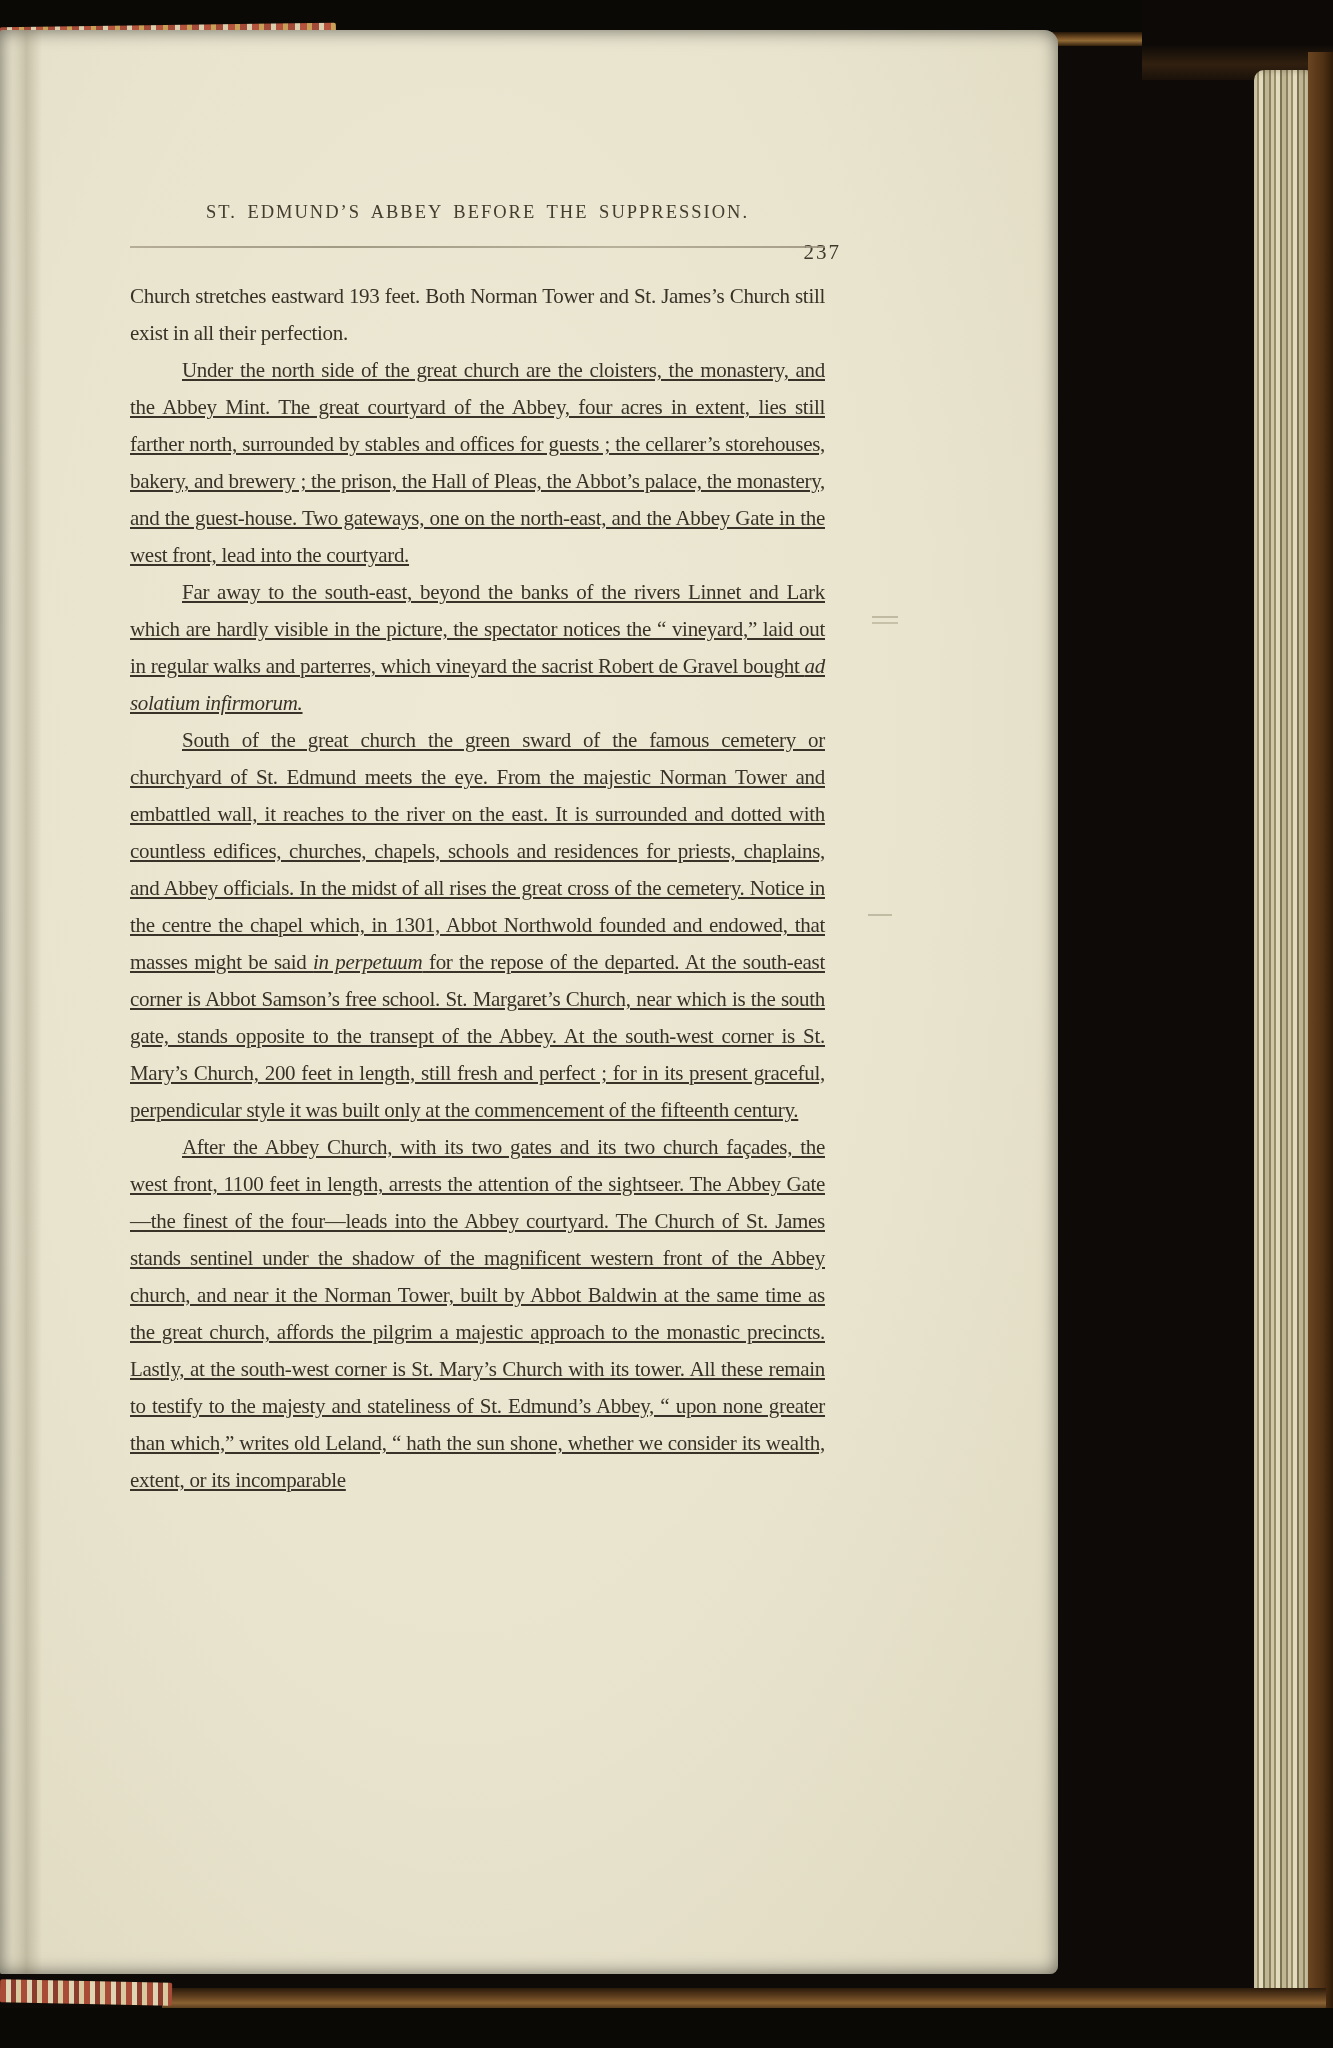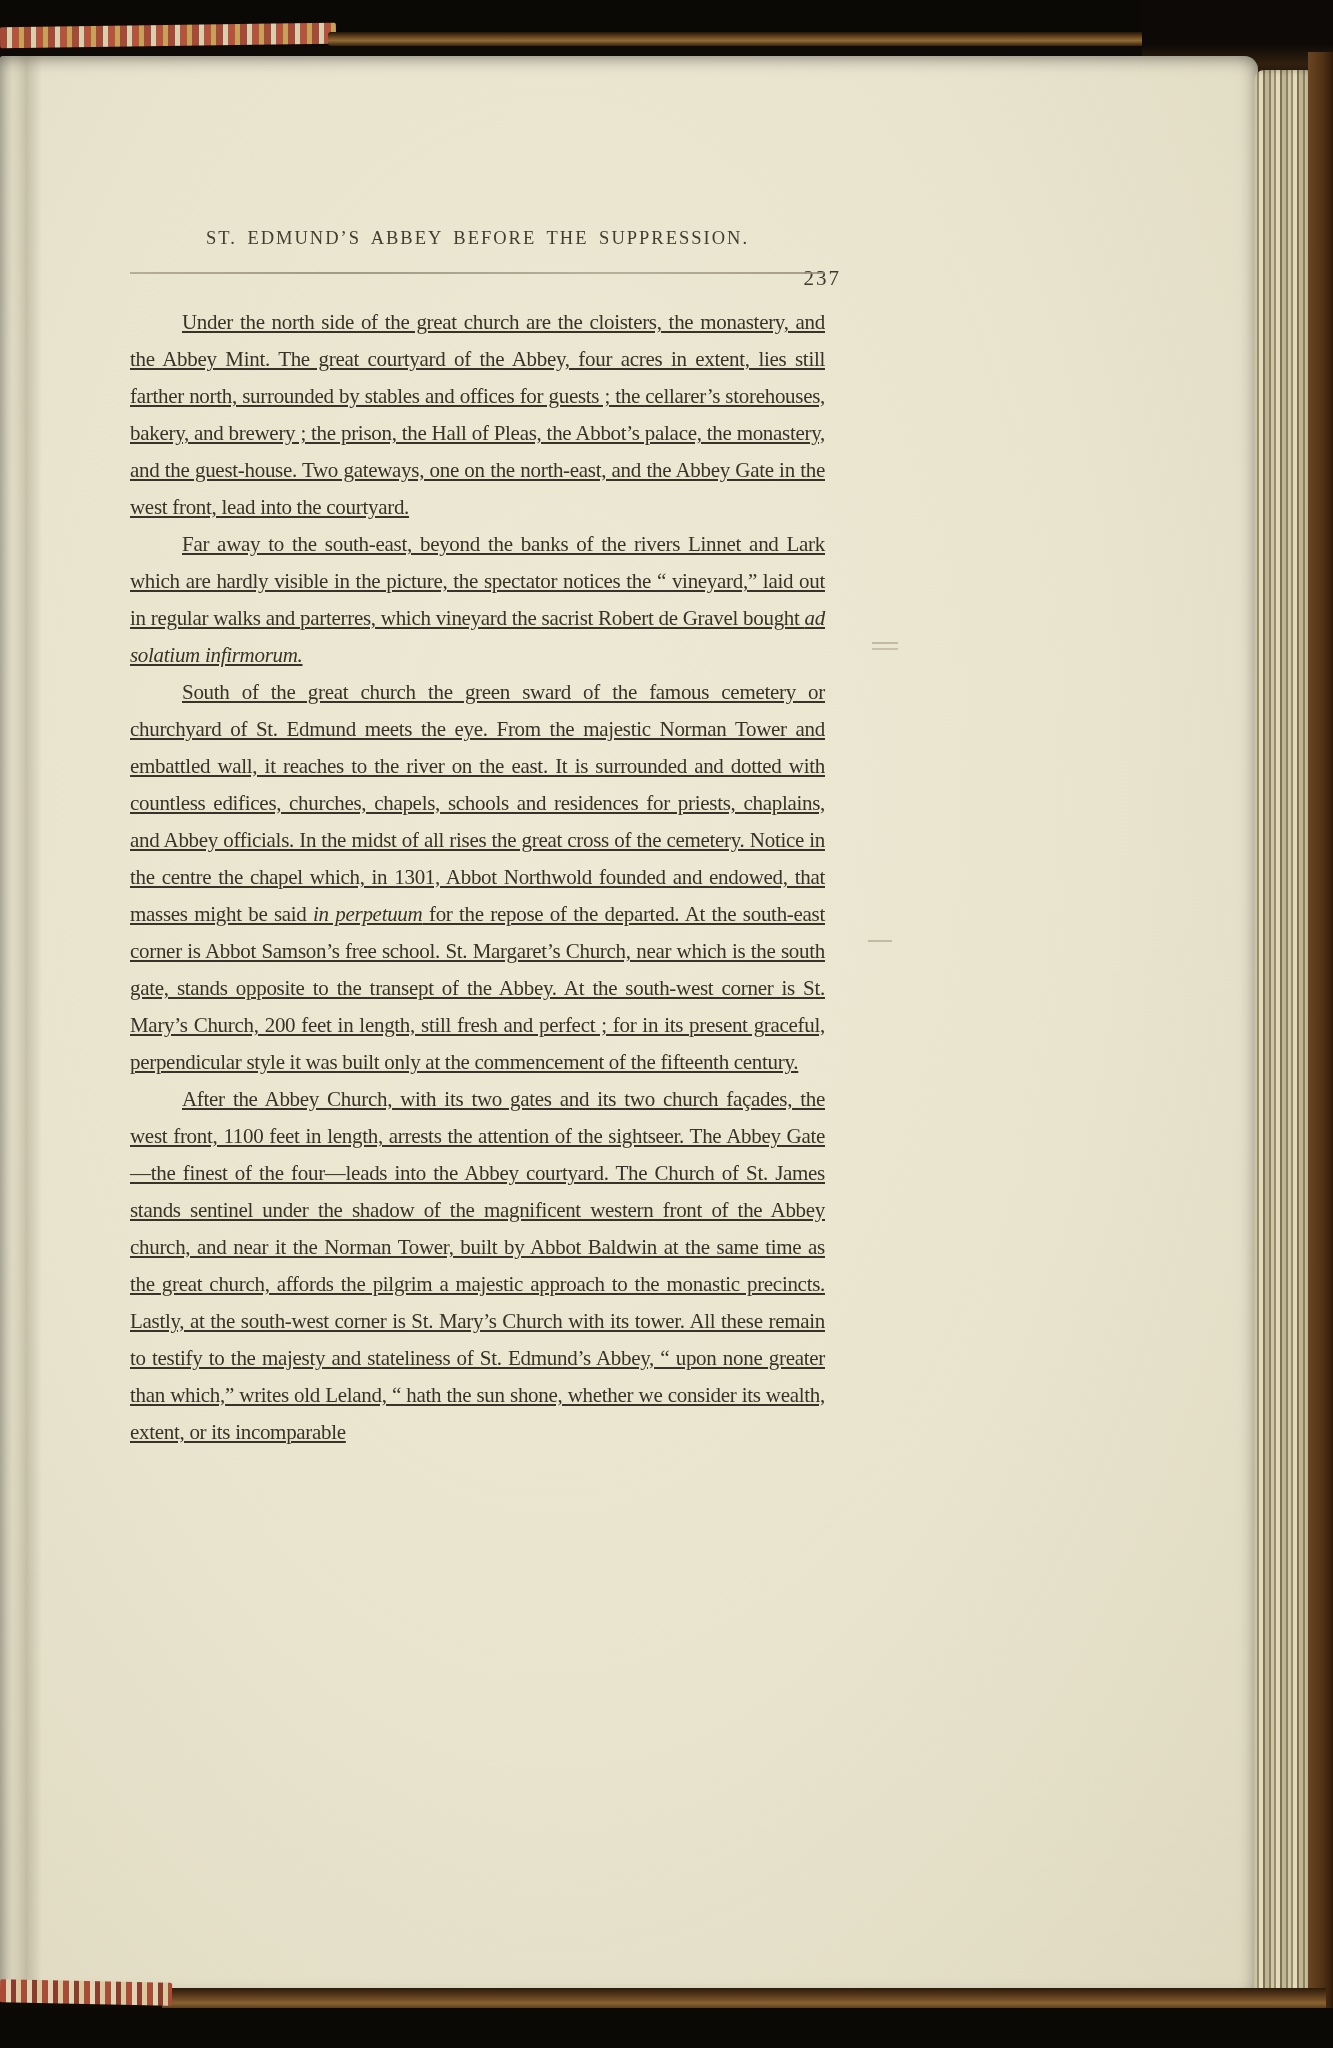--- a/index.html
+++ b/index.html
@@ -4,21 +4,21 @@
 <style>
   html,body { margin:0; padding:0; }
   body {
     width:1333px; height:2048px;
     position:relative; overflow:hidden;
     background:#0d0a07;
     font-family:"Liberation Serif","DejaVu Serif",serif;
   }
   
   .page {
-    position:absolute; left:0; top:56px; width:1258px; height:1944px;
+    position:absolute; left:0; top:30px; width:1058px; height:1944px;
     background:radial-gradient(ellipse at 44% 38%, #ede9d4 0%, #e9e4ce 55%, #ded8bf 100%);
     border-radius:3px 14px 8px 2px;
     box-shadow:0 0 18px rgba(0,0,0,.55) inset;
   }
   .gutter-shade {
     position:absolute; left:12px; top:0; width:30px; height:100%;
     background:linear-gradient(90deg, rgba(115,105,80,0) 0%, rgba(115,105,80,.28) 48%, rgba(115,105,80,0) 100%);
   }
   .corner-leather-top-right {
     position:absolute; left:1142px; top:0; width:191px; height:80px;
@@ -102,20 +102,21 @@
 <div class="page">
   <div class="gutter-shade"></div>
 
   <div class="text-block">
     <div class="running-head">
       <span>ST. EDMUND’S ABBEY BEFORE THE SUPPRESSION.</span>
       <span class="page-number">237</span>
     </div>
     <div class="rule"></div>
     <div class="body-text">
+        <div class="para"><span>Church stretches eastward 193 feet.  Both Norman Tower and St. James’s Church still exist in all their perfection.</span></div>
         <div class="para indent"><span>Under the north side of the great church are the cloisters, the monastery, and the Abbey Mint.  The great courtyard of the Abbey, four acres in extent, lies still farther north, surrounded by stables and offices for guests ; the cellarer’s storehouses, bakery, and brewery ; the prison, the Hall of Pleas, the Abbot’s palace, the monastery, and the guest-house.  Two gateways, one on the north-east, and the Abbey Gate in the west front, lead into the courtyard.</span></div>
         <div class="para indent"><span>Far away to the south-east, beyond the banks of the rivers Linnet and Lark which are hardly visible in the picture, the spectator notices the “ vineyard,” laid out in regular walks and parterres, which vineyard the sacrist Robert de Gravel bought </span><span class="it">ad solatium infirmorum.</span></div>
         <div class="para indent"><span>South of the great church the green sward of the famous cemetery or churchyard of St. Edmund meets the eye.  From the majestic Norman Tower and embattled wall, it reaches to the river on the east.  It is surrounded and dotted with countless edifices, churches, chapels, schools and residences for priests, chaplains, and Abbey officials.  In the midst of all rises the great cross of the cemetery. Notice in the centre the chapel which, in 1301, Abbot Northwold founded and endowed, that masses might be said </span><span class="it">in perpetuum</span><span> for the repose of the departed.  At the south-east corner is Abbot Samson’s free school.  St. Margaret’s Church, near which is the south gate, stands opposite to the transept of the Abbey.  At the south-west corner is St. Mary’s Church, 200 feet in length, still fresh and perfect ; for in its present graceful, perpendicular style it was built only at the commencement of the fifteenth century.</span></div>
         <div class="para indent"><span>After the Abbey Church, with its two gates and its two church façades, the west front, 1100 feet in length, arrests the attention of the sightseer.  The Abbey Gate—the finest of the four—leads into the Abbey courtyard.  The Church of St. James stands sentinel under the shadow of the magnificent western front of the Abbey church, and near it the Norman Tower, built by Abbot Baldwin at the same time as the great church, affords the pilgrim a majestic approach to the monastic precincts.  Lastly, at the south-west corner is St. Mary’s Church with its tower.  All these remain to testify to the majesty and stateliness of St. Edmund’s Abbey, “ upon none greater than which,” writes old Leland, “ hath the sun shone, whether we consider its wealth, extent, or its incomparable</span></div>
       </div>
   </div>
 
   <div class="stray-mark m1"></div>
   <div class="stray-mark m2"></div>
 </div>

